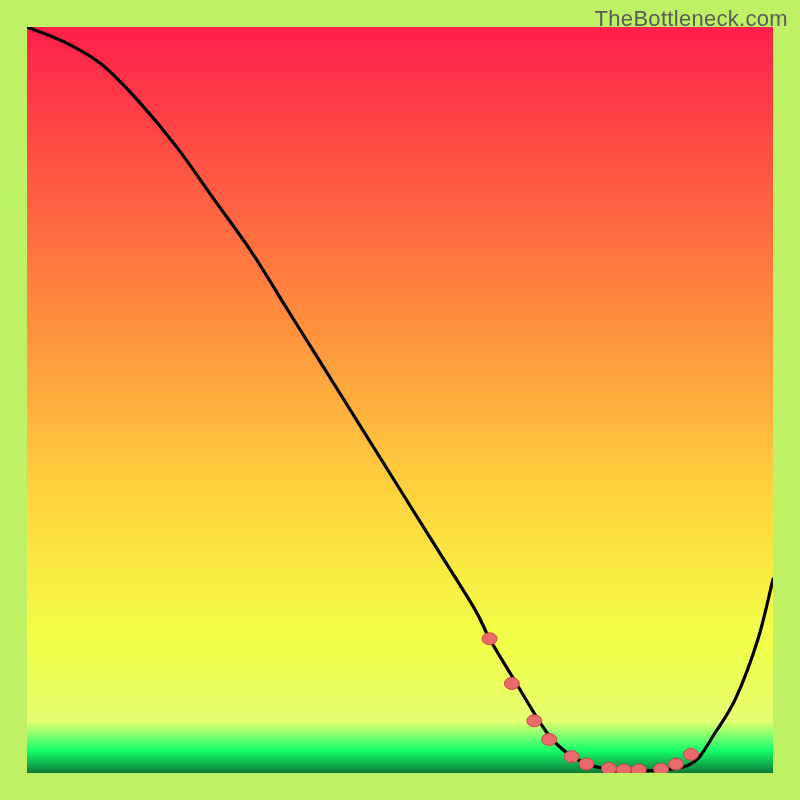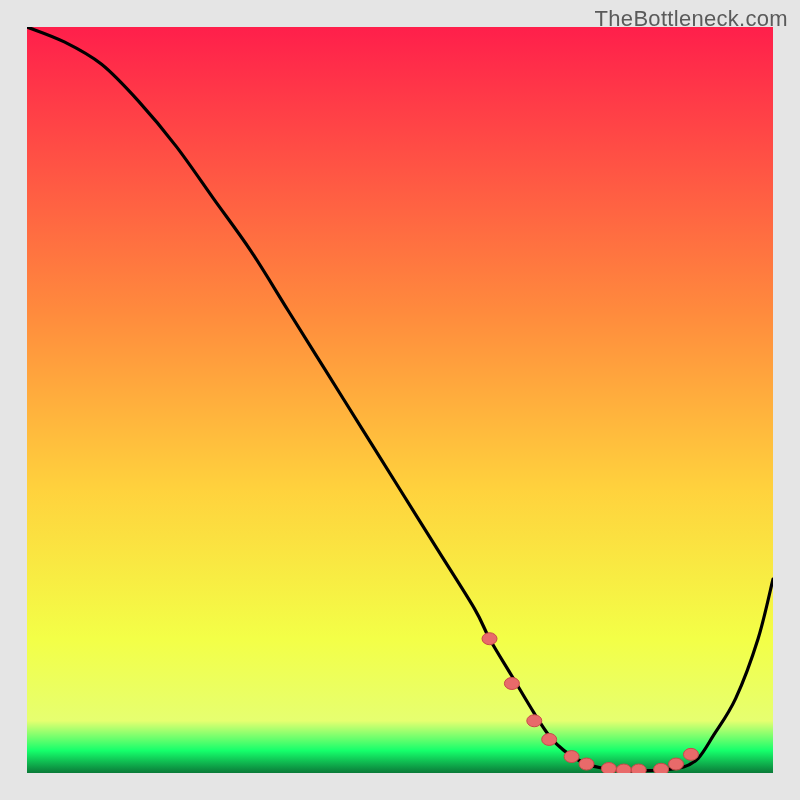--- a/index.html
+++ b/index.html
@@ -10,21 +10,21 @@
     background: #000;
     overflow: hidden;
     font-family: Arial, Helvetica, sans-serif;
   }
   .frame {
     position: absolute;
     top: 0;
     left: 0;
     width: 800px;
     height: 800px;
-    background: #e5e5e5;
+    background: #bef264;
   }
   .watermark {
     position: absolute;
     top: 6px;
     right: 12px;
     color: #5a5a5a;
     font-size: 22px;
     font-weight: 500;
     letter-spacing: 0.3px;
     z-index: 10;

